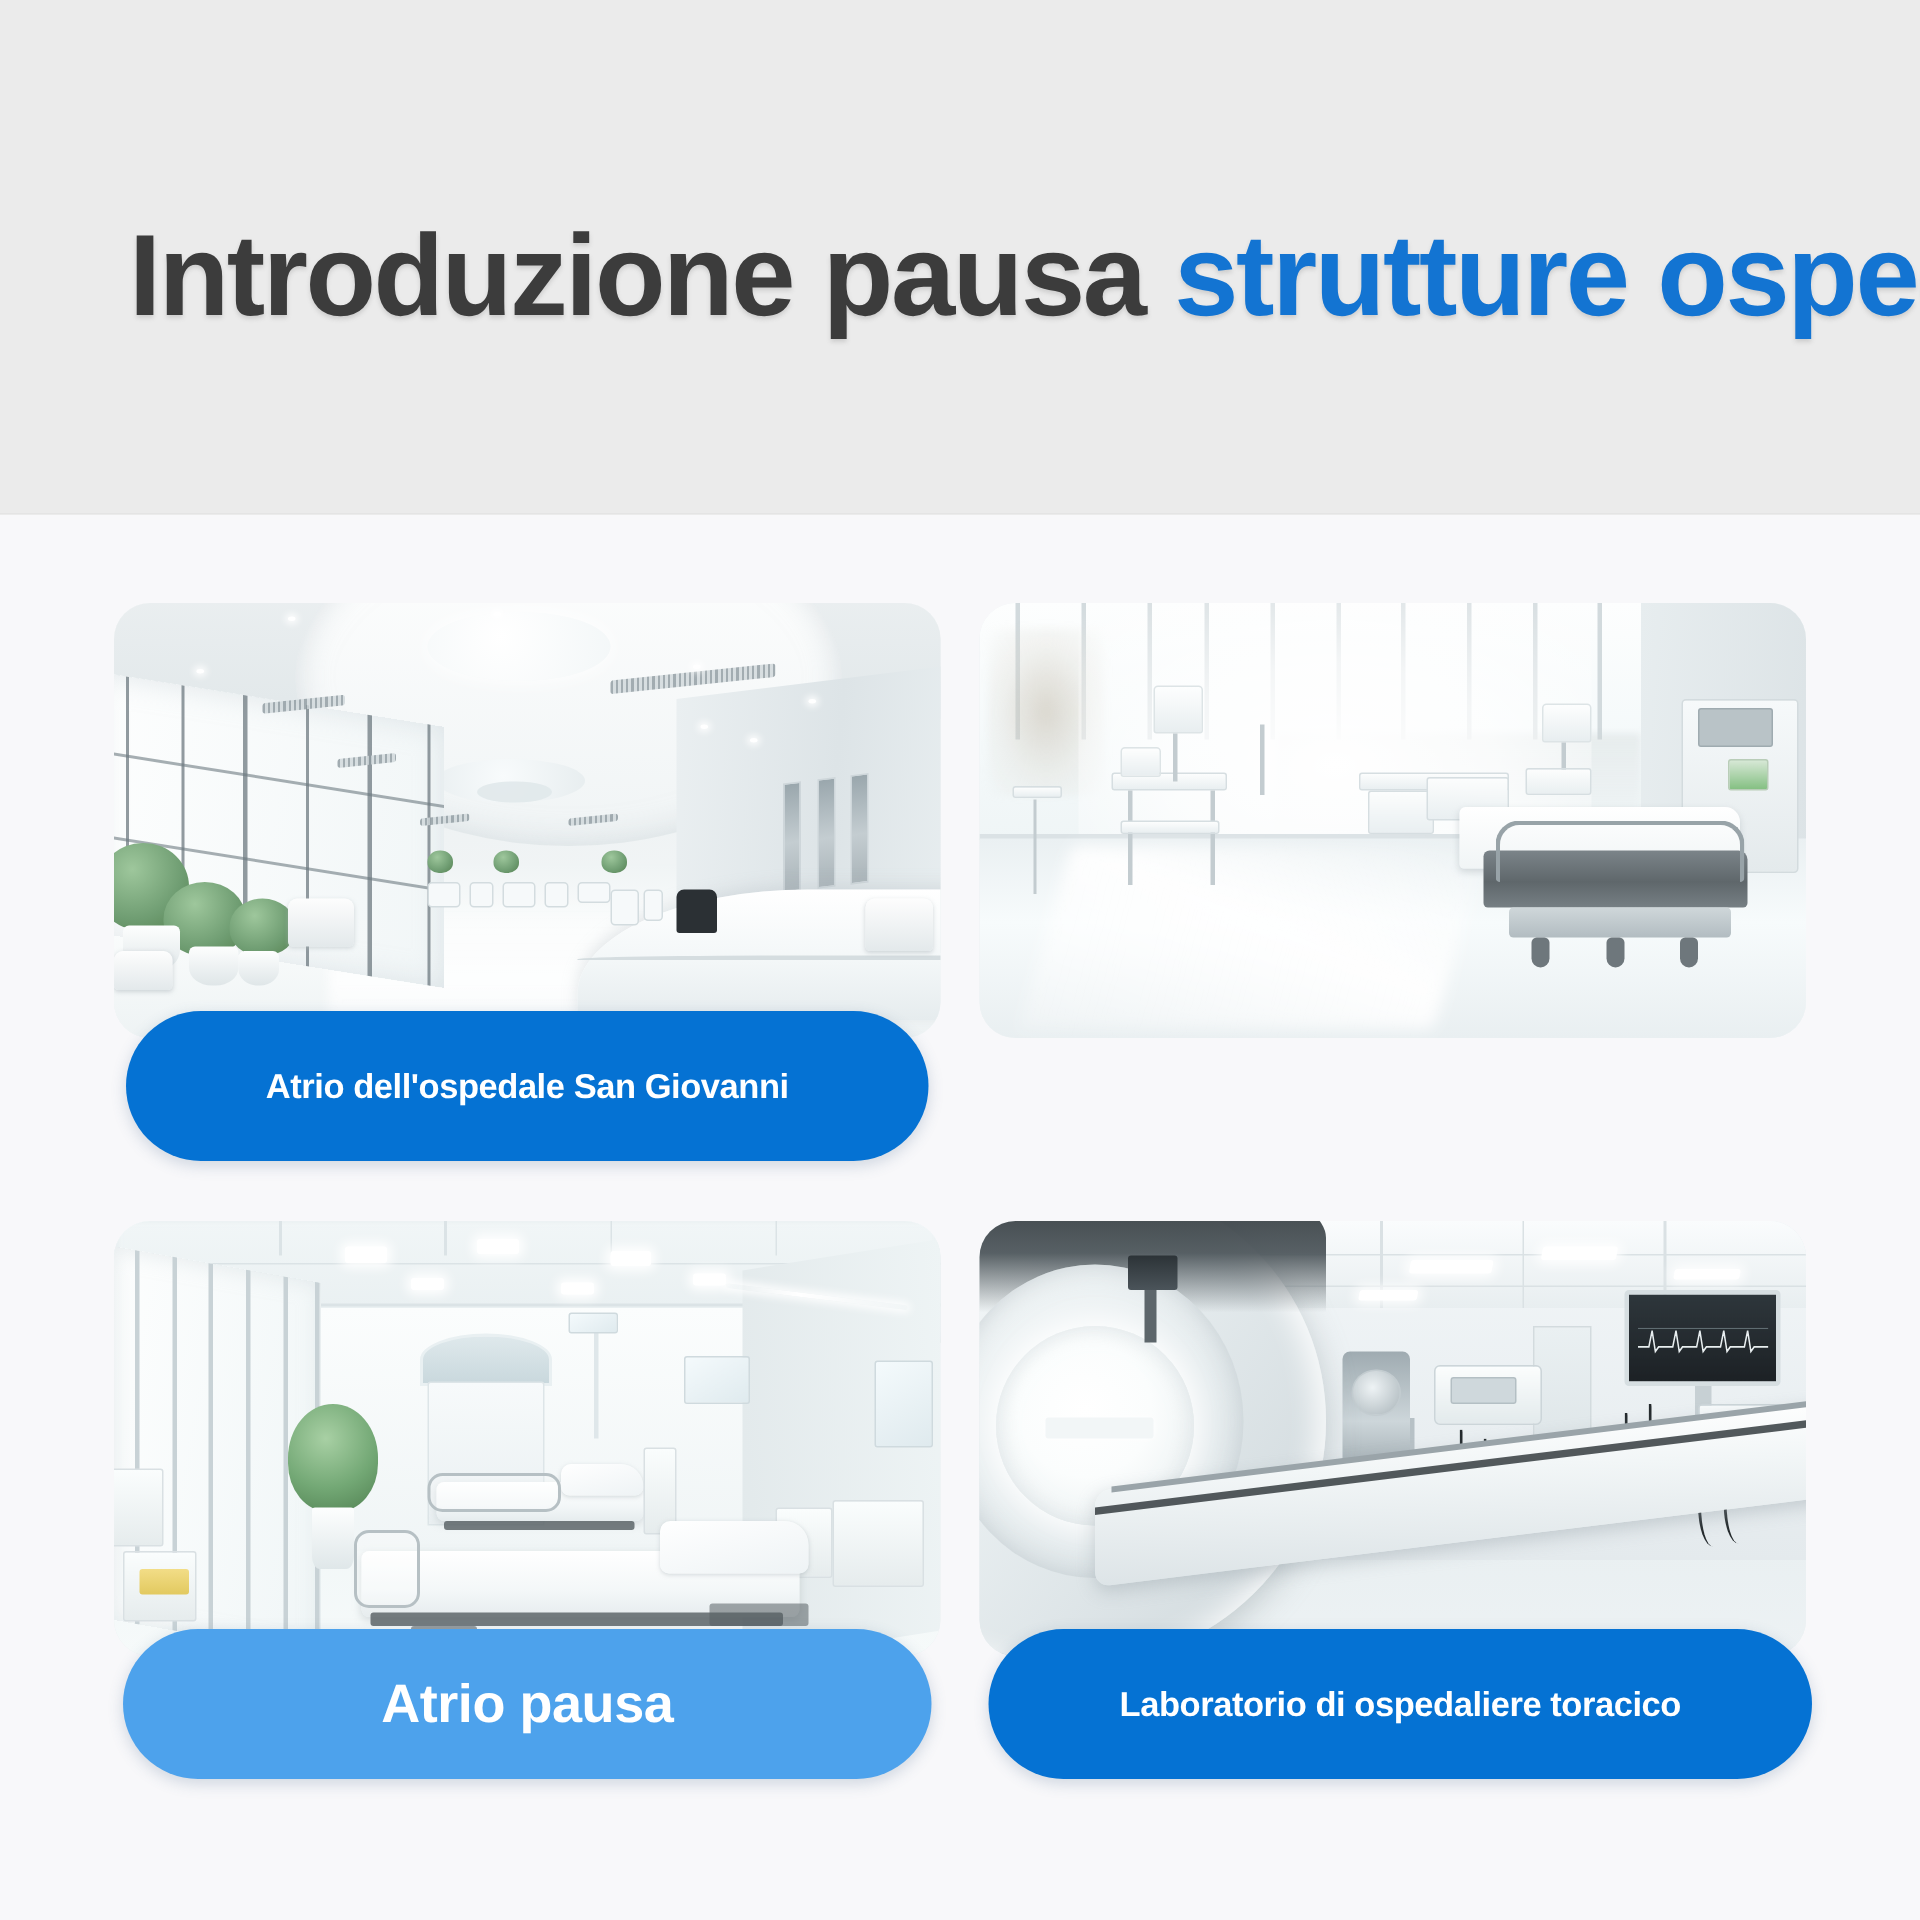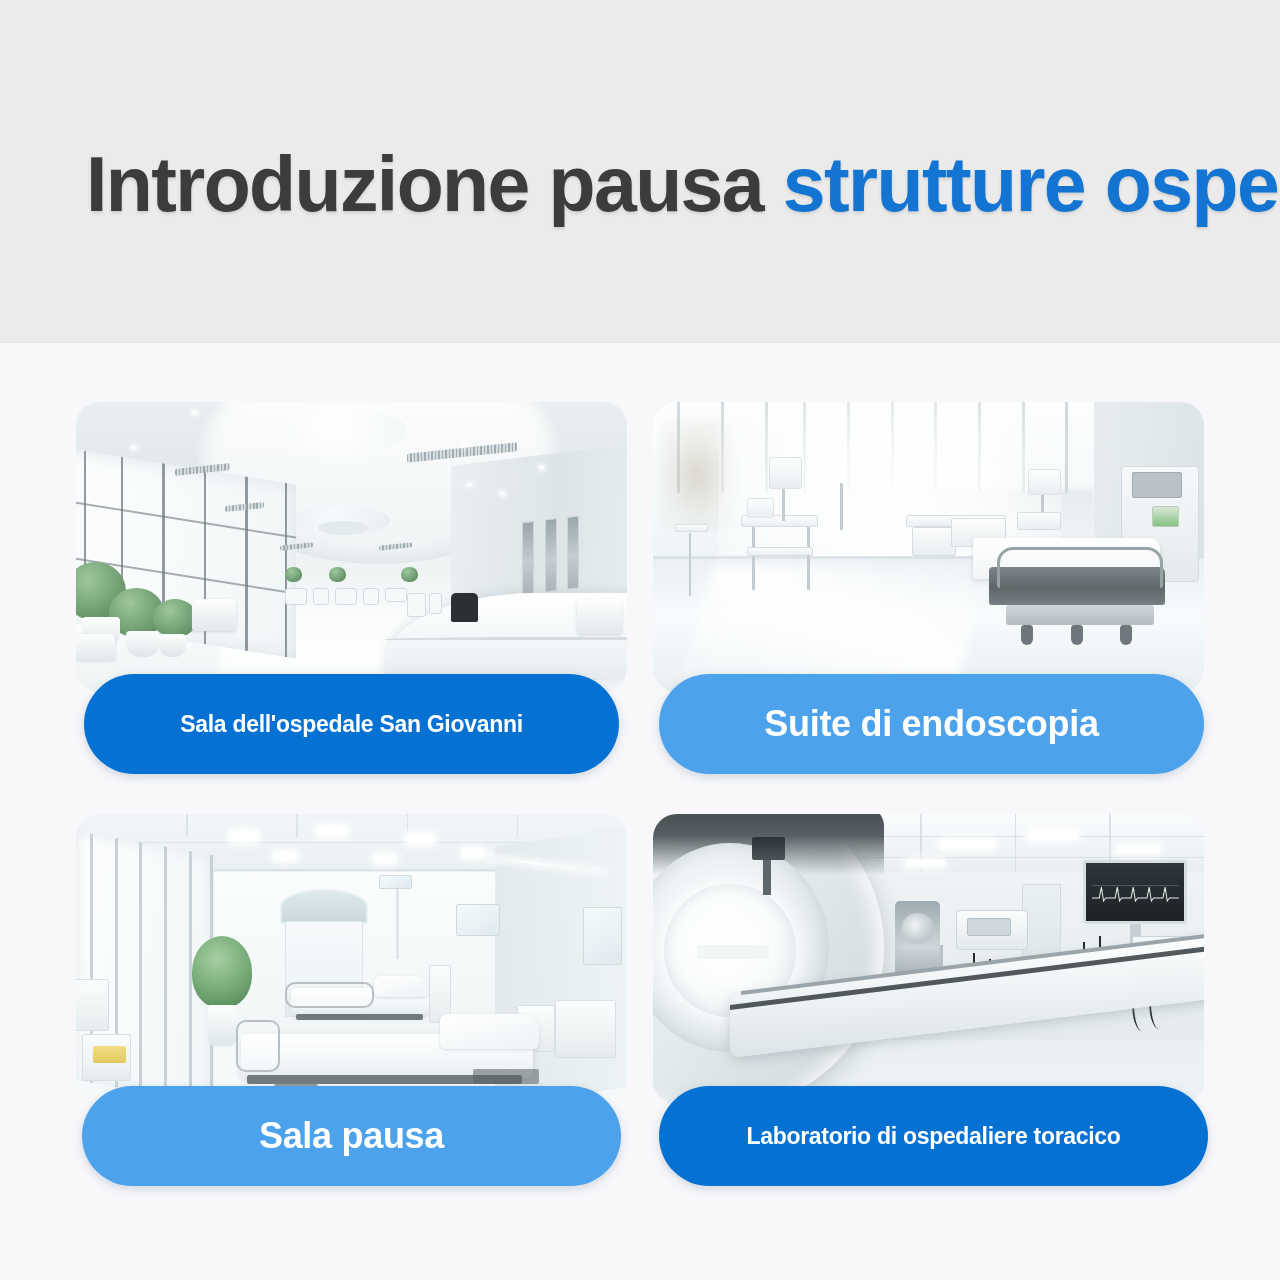--- a/index.html
+++ b/index.html
@@ -656,21 +656,21 @@
 
           <div class="el s1-desk"></div>
           <div class="el s1-deskline"></div>
           <div class="el s1-chair" style="left:68%; top:66%; width:5%; height:10%"></div>
           <div class="el s1-tablechair" style="left:60%; top:66%; width:3.5%; height:8%"></div>
           <div class="el s1-tablechair" style="left:64%; top:66%; width:2.5%; height:7%"></div>
           <div class="el s1-sofa" style="right:1%; top:68%; width:8%; height:12%"></div>
         </div>
       </div>
       <div class="card-pill">
-        <span>Sala dell'ospedale San Giovanni</span>
+        <span>Atrio dell'ospedale San Giovanni</span>
       </div>
     </div>
 
     <div class="card card-2">
       <div class="card-photo">
         <div class="scene s2">
           <div class="el s2-winwall">
             <div class="el s2-vbar" style="left:5%"></div>
             <div class="el s2-vbar" style="left:14%"></div>
             <div class="el s2-vbar" style="left:23%"></div>
@@ -714,23 +714,20 @@
 
           <div class="el s2-bed-frame"></div>
           <div class="el s2-mattress"></div>
           <div class="el s2-bedrail"></div>
           <div class="el s2-bedbase"></div>
           <div class="el s2-wheel" style="right:31%"></div>
           <div class="el s2-wheel" style="right:22%"></div>
           <div class="el s2-wheel" style="right:13%"></div>
         </div>
       </div>
-      <div class="card-pill">
-        <span>Suite di endoscopia</span>
-      </div>
     </div>
 
     <div class="card card-3">
       <div class="card-photo">
         <div class="scene s3">
           <div class="el s3-ceil">
             <div class="el s3-tile-h" style="top:34%"></div>
             <div class="el s3-tile-h" style="top:68%"></div>
             <div class="el s3-tile-v" style="left:20%"></div>
             <div class="el s3-tile-v" style="left:40%"></div>
@@ -782,21 +779,21 @@
 
           <div class="el s3-plant-fol"></div>
           <div class="el s3-plant-pot"></div>
 
           <div class="el s3-cab" style="left:-1%; top:57%; width:7%; height:18%"></div>
           <div class="el s3-cab" style="left:1%; top:76%; width:9%; height:16%"></div>
           <div class="el s3-yellow" style="left:3%; top:80%; width:6%; height:6%"></div>
         </div>
       </div>
       <div class="card-pill">
-        <span>Sala pausa</span>
+        <span>Atrio pausa</span>
       </div>
     </div>
 
     <div class="card card-4">
       <div class="card-photo">
         <div class="scene s4">
           <div class="el s4-backwall"></div>
           <div class="el s4-ceil">
             <div class="el s4-ceilgrid-h" style="left:0; top:38%; width:100%"></div>
             <div class="el s4-ceilgrid-h" style="left:0; top:74%; width:100%"></div>

